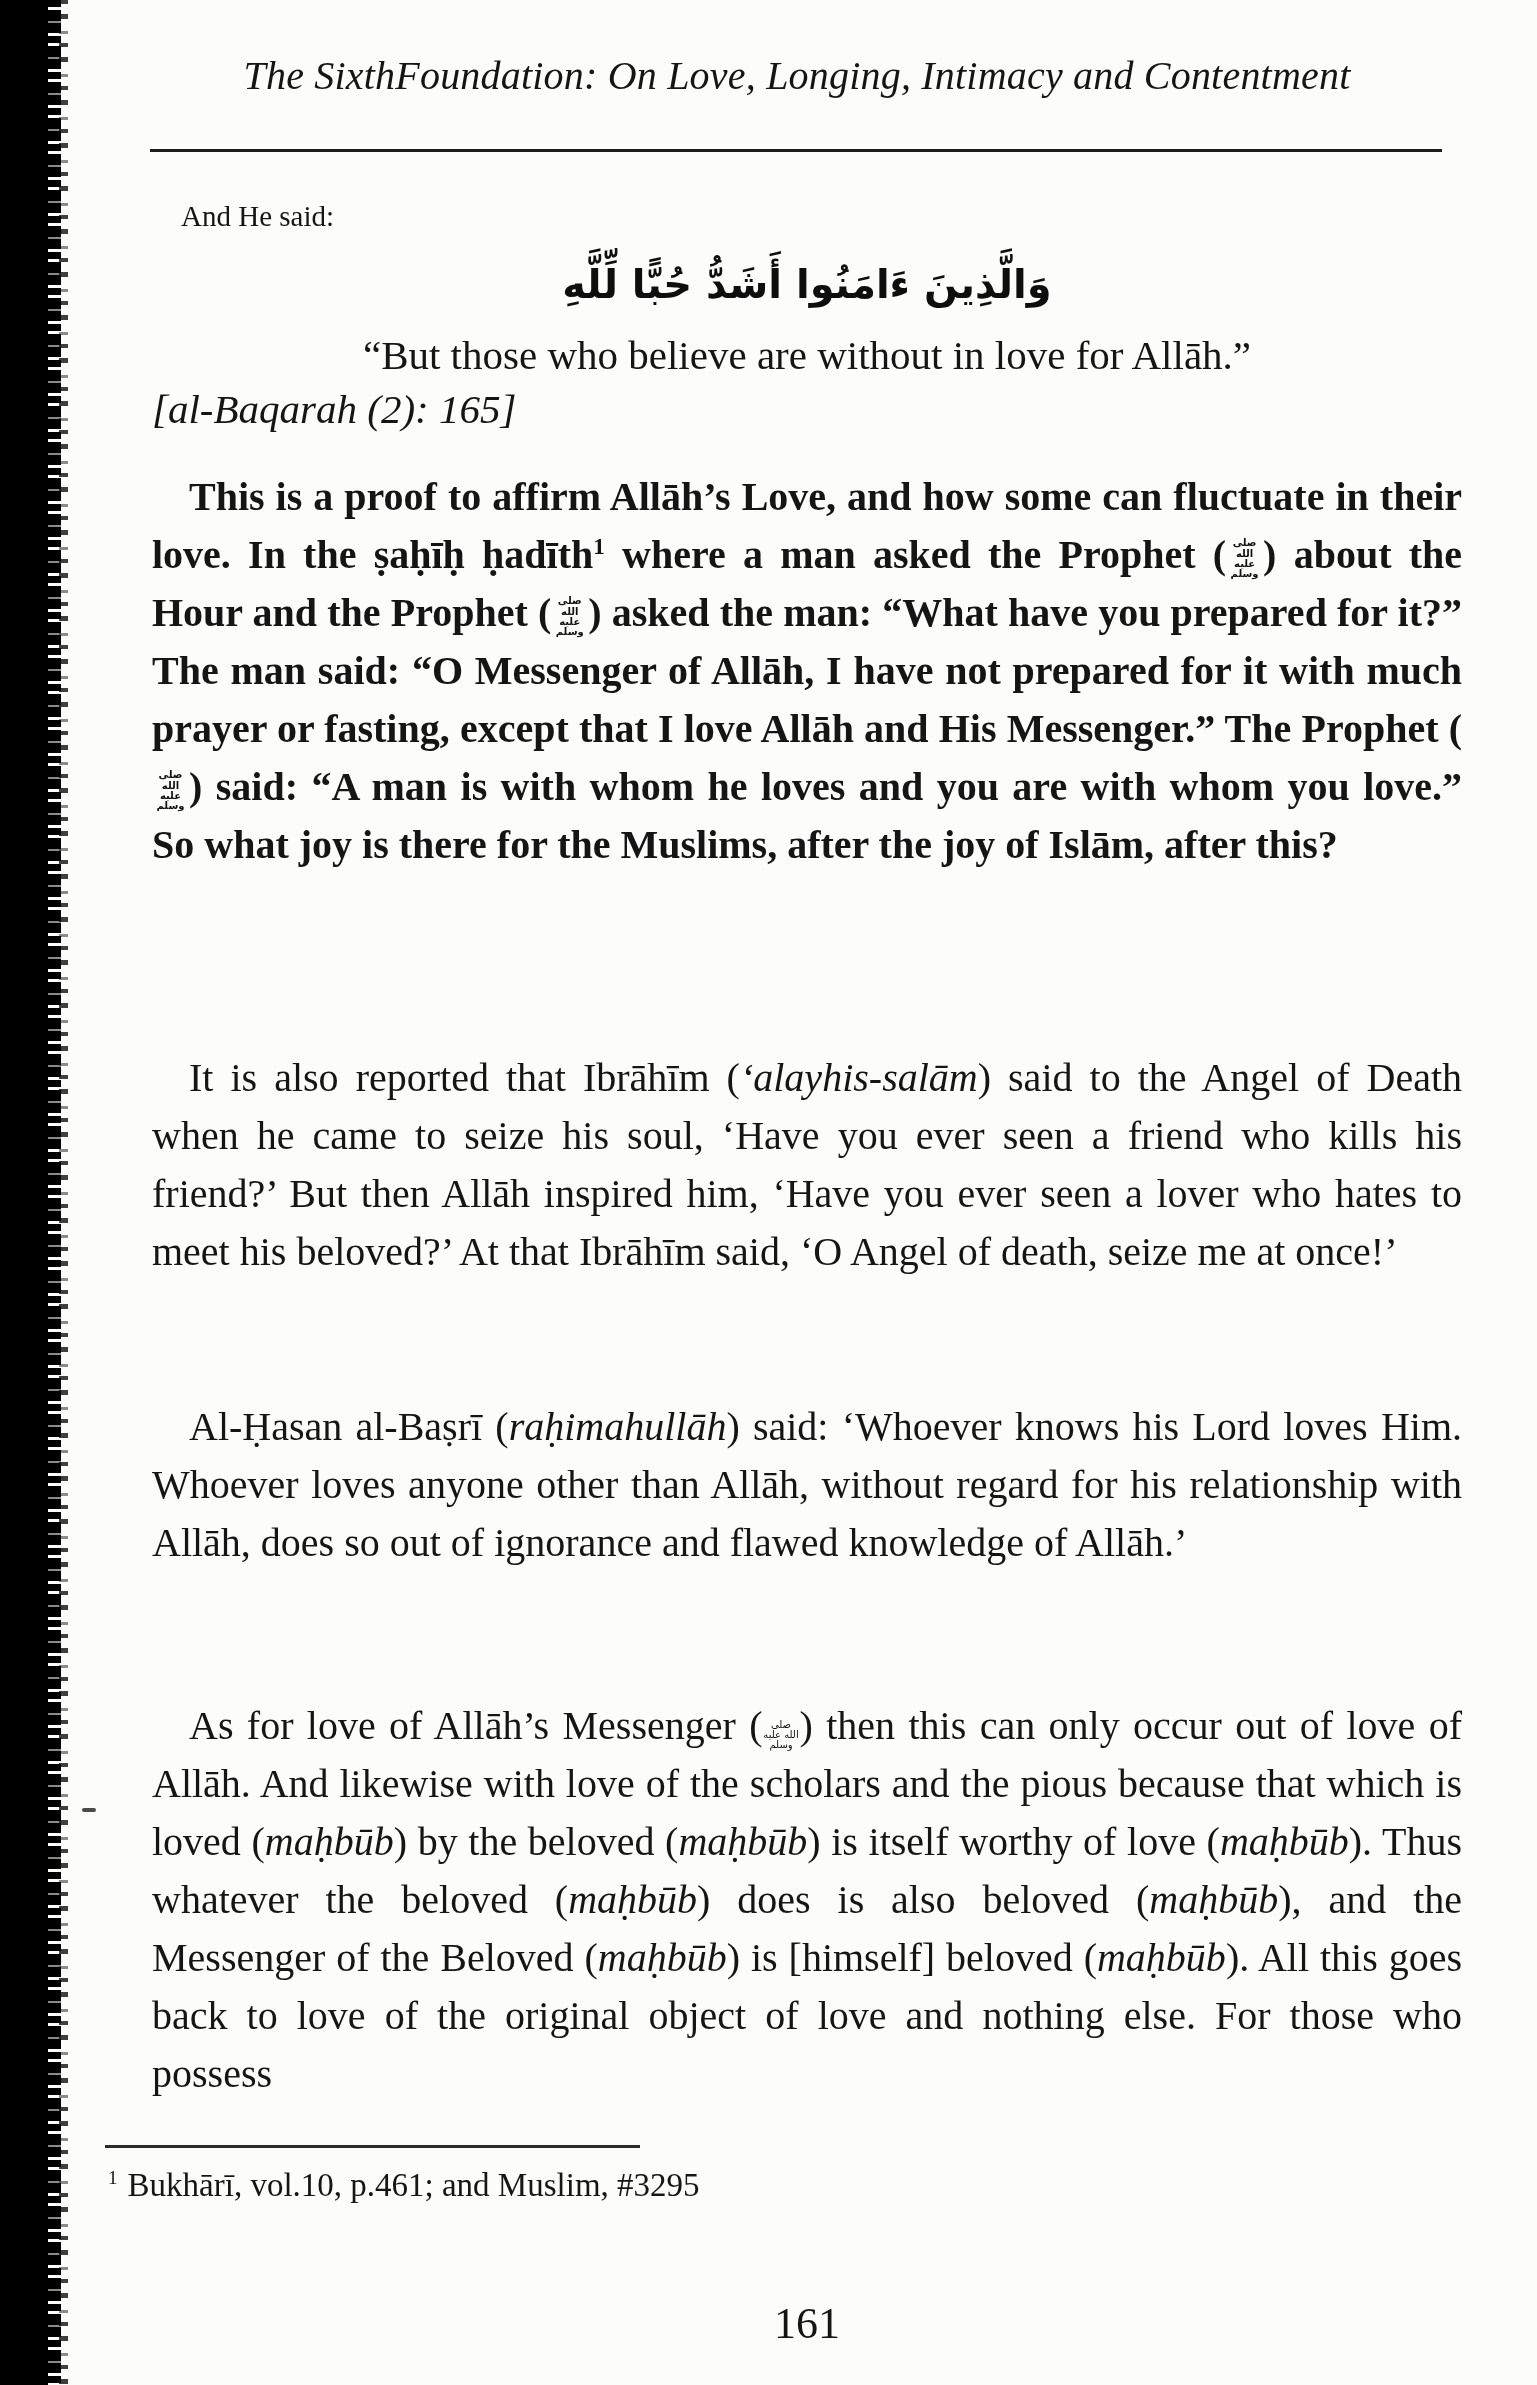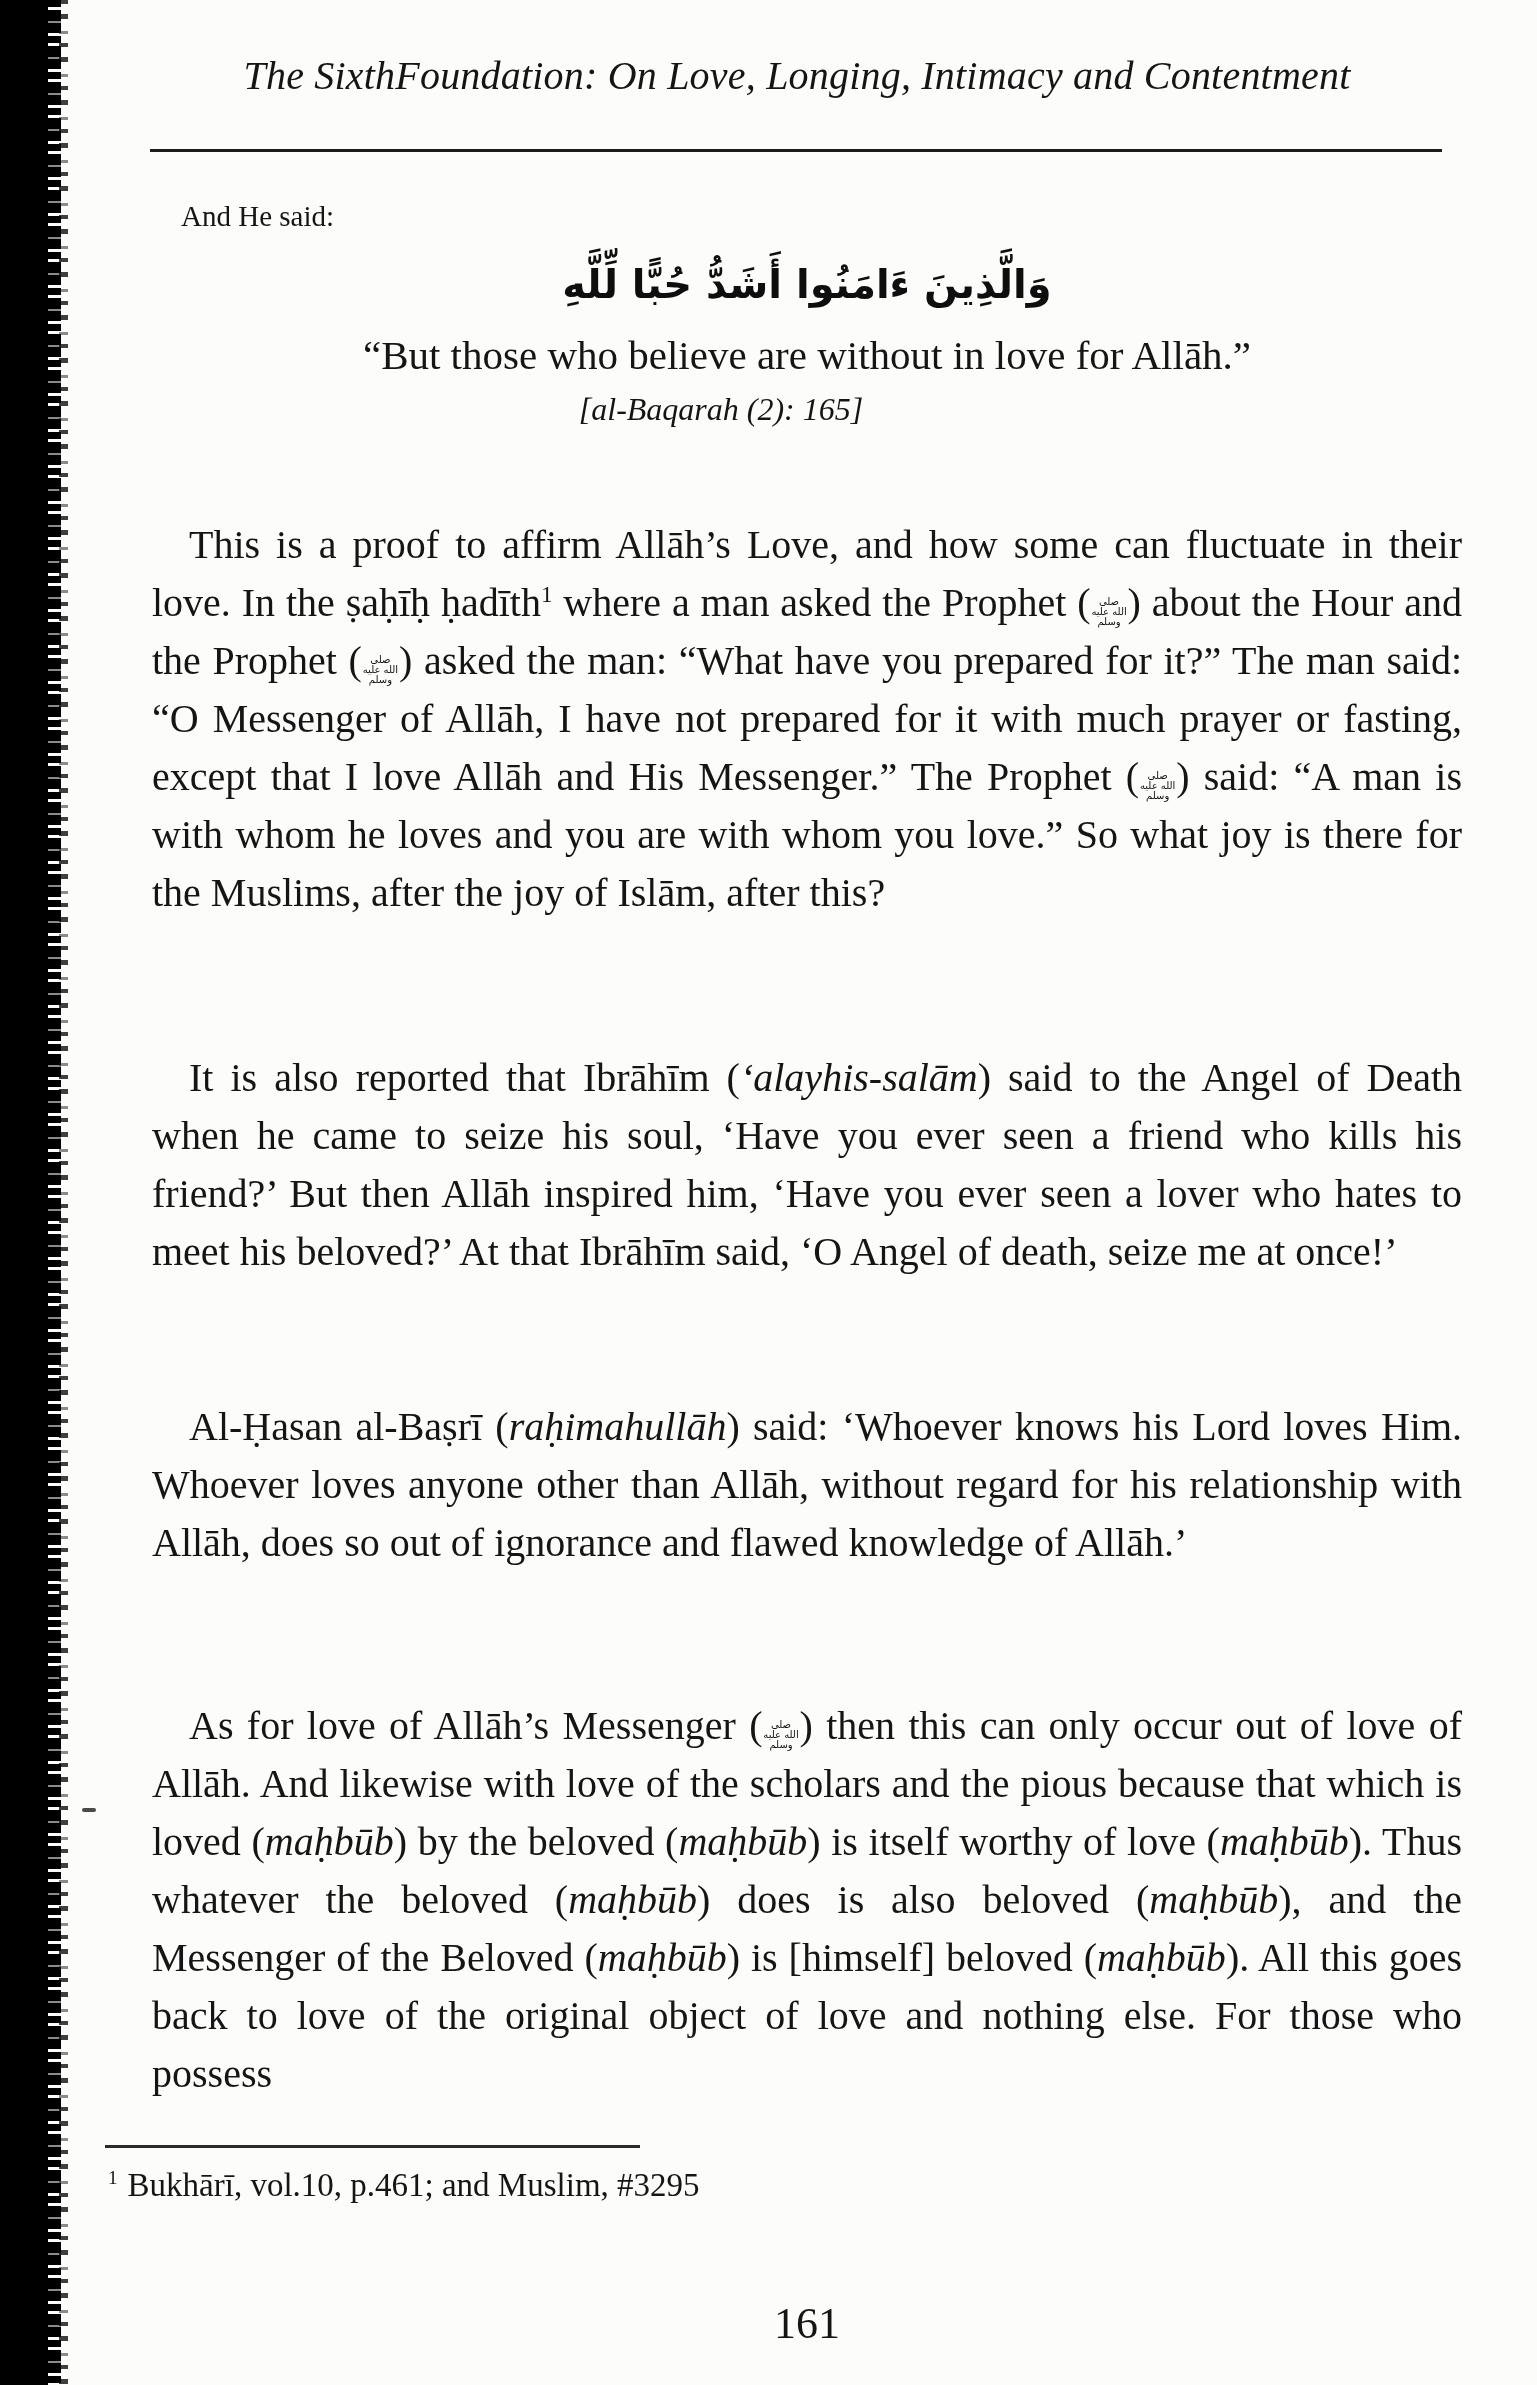--- a/index.html
+++ b/index.html
@@ -29,29 +29,29 @@
     text-align:center;direction:rtl;
     font-family:"DejaVu Sans",sans-serif;
     font-size:40px;line-height:82px;color:#0e0e0e;font-weight:bold;
   }
   .verse-translation{
     position:absolute;left:152px;top:330px;width:1310px;
     text-align:center;font-size:41px;line-height:50px;
   }
   .verse-citation{
     position:absolute;left:152px;top:384px;width:1310px;
-    text-align:center;padding-right:172px;box-sizing:border-box;
-    font-style:italic;font-size:32px;line-height:50px;
+    text-align:left;padding-right:172px;box-sizing:border-box;
+    font-style:italic;font-size:41px;line-height:50px;
   }
   .body-para{
     position:absolute;left:152px;width:1310px;
     font-size:40px;line-height:58px;
     text-align:justify;text-indent:37px;
   }
-  .p1{top:516px;} .p2{top:1049px;} .p3{top:1398px;} .p4{top:1697px;}
+  .p1{top:468px;font-weight:bold;} .p2{top:1049px;} .p3{top:1398px;} .p4{top:1697px;}
   .body-para i, .verse-citation{font-style:italic;}
   sup{font-size:58%;line-height:0;vertical-align:super;}
   .saw{
     display:inline-block;width:37px;
     font-family:"DejaVu Sans",sans-serif;
     font-size:10px;line-height:1.02;text-align:center;
     vertical-align:-9px;direction:rtl;text-indent:0;
     word-spacing:0;letter-spacing:0;color:#111;
   }
   .footnote-rule{position:absolute;left:105px;top:2145px;width:535px;height:3px;background:#2a2a2a;}

